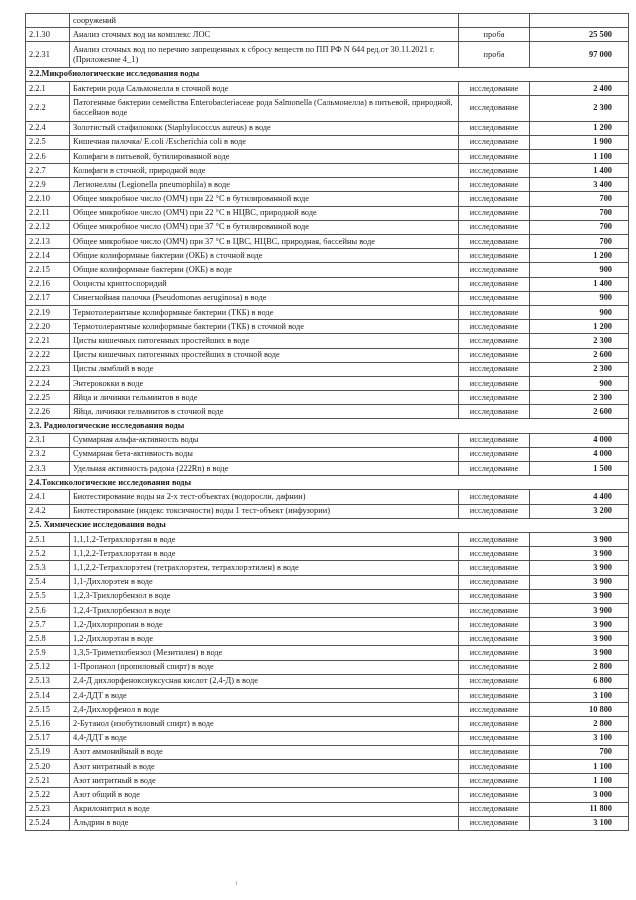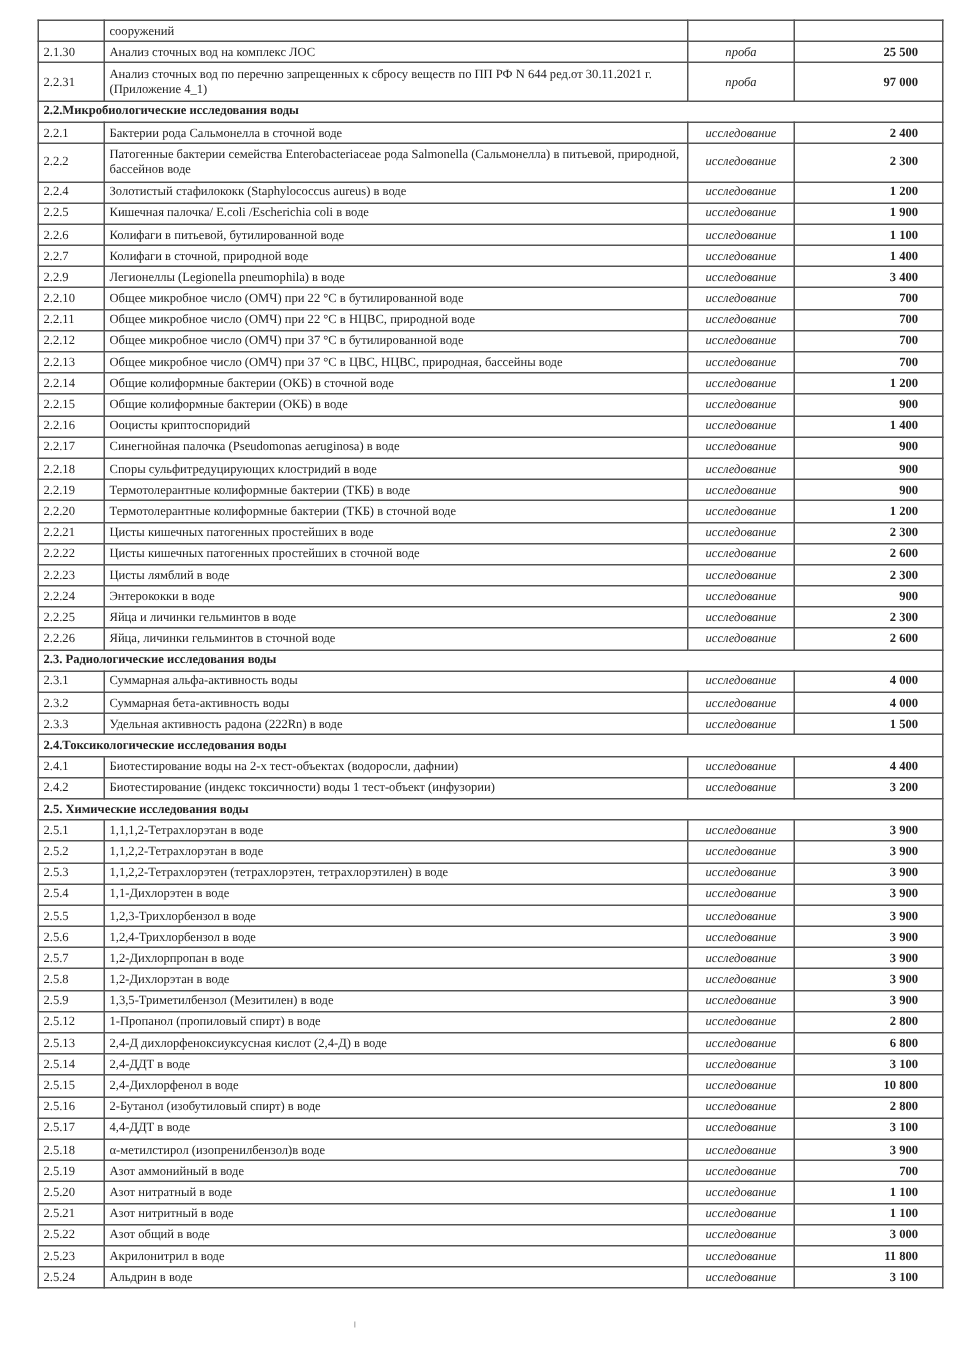--- a/index.html
+++ b/index.html
@@ -4,21 +4,21 @@
 <style>
   html, body { margin: 0; padding: 0; background: #ffffff; }
   body { width: 636px; height: 900px; position: relative; overflow: hidden;
          font-family: "Liberation Serif", "DejaVu Serif", serif; color: #222; }
   #doc { position: absolute; left: 25px; top: 13px; width: 588px; }
   table { border-collapse: collapse; width: 588px; table-layout: fixed; }
   td { border: 1px solid #555; font-size: 8.4px; line-height: 10px; padding: 1px 3px;
        height: 11.2px; vertical-align: middle; overflow: hidden; white-space: nowrap; }
   td.code { width: 37px; }
   td.name { width: 382px; }
-  td.unit { width: 64px; text-align: center; font-style: italic; }
+  td.unit { width: 64px; text-align: center; }
   td.price { width: 79px; text-align: right; padding-right: 16px; font-weight: bold; }
   tr.double td { height: 22.4px; }
   tr.double td.name { white-space: normal; }
   tr.section td { font-weight: bold; }
   .tick { position: absolute; left: 236px; top: 881px; width: 1px; height: 4px; background: #bbb; }
 </style>
 </head>
 <body>
 
 <div id="doc">
@@ -129,26 +129,20 @@
           <td class="unit">исследование</td>
           <td class="price">1 400</td>
         </tr>
         <tr>
           <td class="code">2.2.17</td>
           <td class="name">Синегнойная палочка (Pseudomonas aeruginosa) в воде</td>
           <td class="unit">исследование</td>
           <td class="price">900</td>
         </tr>
         <tr>
-          <td class="code">2.2.18</td>
-          <td class="name">Споры сульфитредуцирующих клостридий в воде</td>
-          <td class="unit">исследование</td>
-          <td class="price">900</td>
-        </tr>
-        <tr>
           <td class="code">2.2.19</td>
           <td class="name">Термотолерантные колиформные бактерии (ТКБ) в воде</td>
           <td class="unit">исследование</td>
           <td class="price">900</td>
         </tr>
         <tr>
           <td class="code">2.2.20</td>
           <td class="name">Термотолерантные колиформные бактерии (ТКБ) в сточной воде</td>
           <td class="unit">исследование</td>
           <td class="price">1 200</td>
@@ -310,26 +304,20 @@
           <td class="code">2.5.16</td>
           <td class="name">2-Бутанол (изобутиловый спирт) в воде</td>
           <td class="unit">исследование</td>
           <td class="price">2 800</td>
         </tr>
         <tr>
           <td class="code">2.5.17</td>
           <td class="name">4,4-ДДТ в воде</td>
           <td class="unit">исследование</td>
           <td class="price">3 100</td>
-        </tr>
-        <tr>
-          <td class="code">2.5.18</td>
-          <td class="name">α-метилстирол (изопренилбензол)в воде</td>
-          <td class="unit">исследование</td>
-          <td class="price">3 900</td>
         </tr>
         <tr>
           <td class="code">2.5.19</td>
           <td class="name">Азот аммонийный в воде</td>
           <td class="unit">исследование</td>
           <td class="price">700</td>
         </tr>
         <tr>
           <td class="code">2.5.20</td>
           <td class="name">Азот нитратный в воде</td>

